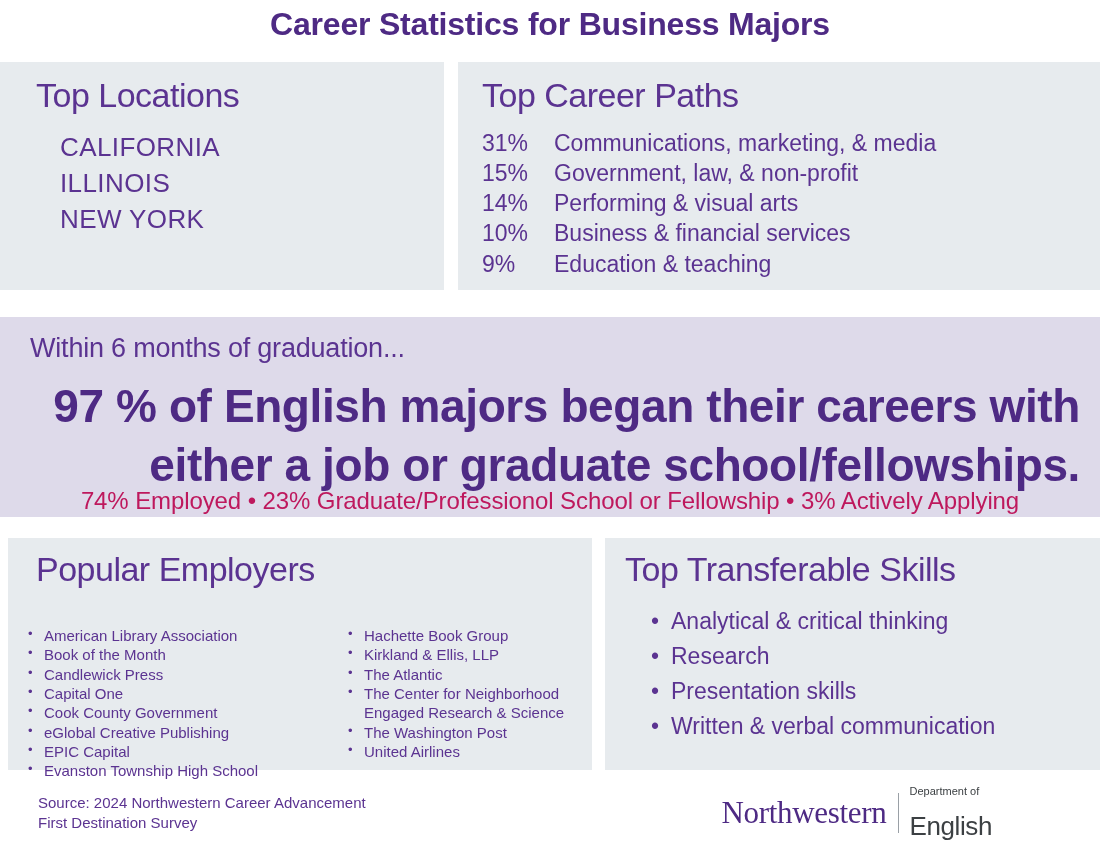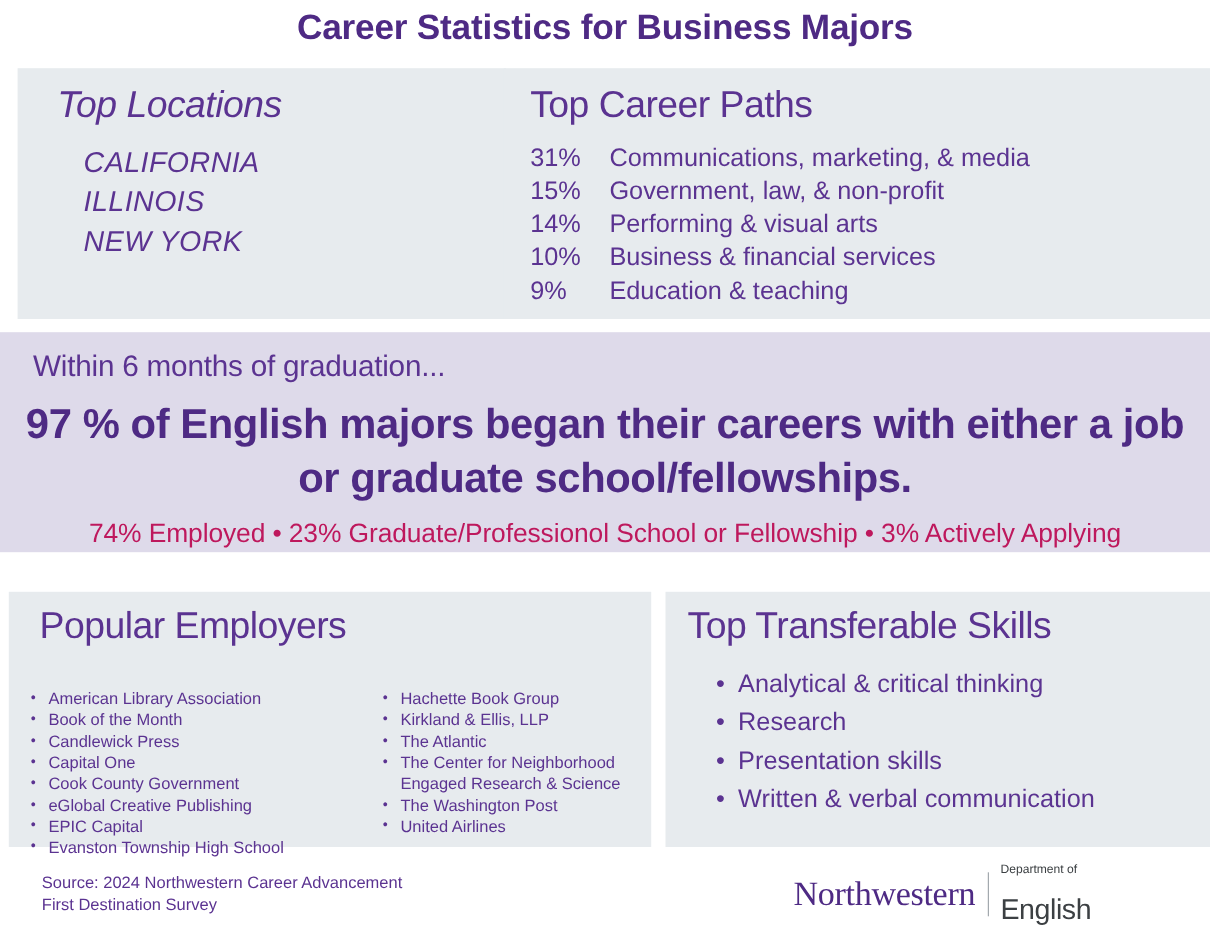--- a/index.html
+++ b/index.html
@@ -40,21 +40,21 @@
 
   .panel-heading {
     color: #5B3391;
     font-size: 34px;
     font-weight: normal;
     letter-spacing: -0.5px;
     line-height: 1.05;
   }
 
   
-  #panel-locations { left: 16px; top: 62px; width: 444px; height: 228px; font-style: italic; }
+  #panel-locations { left: 0; top: 62px; width: 444px; height: 228px; }
   #panel-locations .panel-heading { position: absolute; left: 36px; top: 16px; }
   .loc-list { position: absolute; left: 60px; top: 68px; }
   .loc-item {
     color: #5B3391;
     font-size: 26px;
     letter-spacing: 0.4px;
     line-height: 1.38;
   }
 
   
@@ -67,38 +67,38 @@
     color: #5B3391;
     font-size: 23px;
     line-height: 1.31;
   }
   .path-pct { width: 72px; flex: 0 0 72px; }
   .path-label { white-space: nowrap; text-align: right; }
 
   
   #band-stat {
     position: absolute;
-    left: 0; top: 302px;
+    left: 0; top: 317px;
     width: 1100px; height: 200px;
     background: #DEDAEA;
   }
   .band-intro {
     position: absolute;
     left: 30px; top: 16px;
     color: #5B3391;
     font-size: 27px;
     letter-spacing: -0.2px;
   }
   .band-headline {
     position: absolute;
     left: 20px; top: 60px;
     width: 1060px;
-    text-align: center;
+    text-align: right;
     color: #4E2A84;
-    font-size: 38px;
+    font-size: 46px;
     font-weight: bold;
     line-height: 1.28;
     letter-spacing: -0.4px;
   }
   .band-breakdown {
     position: absolute;
     left: 20px; top: 170px;
     width: 1060px;
     text-align: center;
     color: #be185d;

